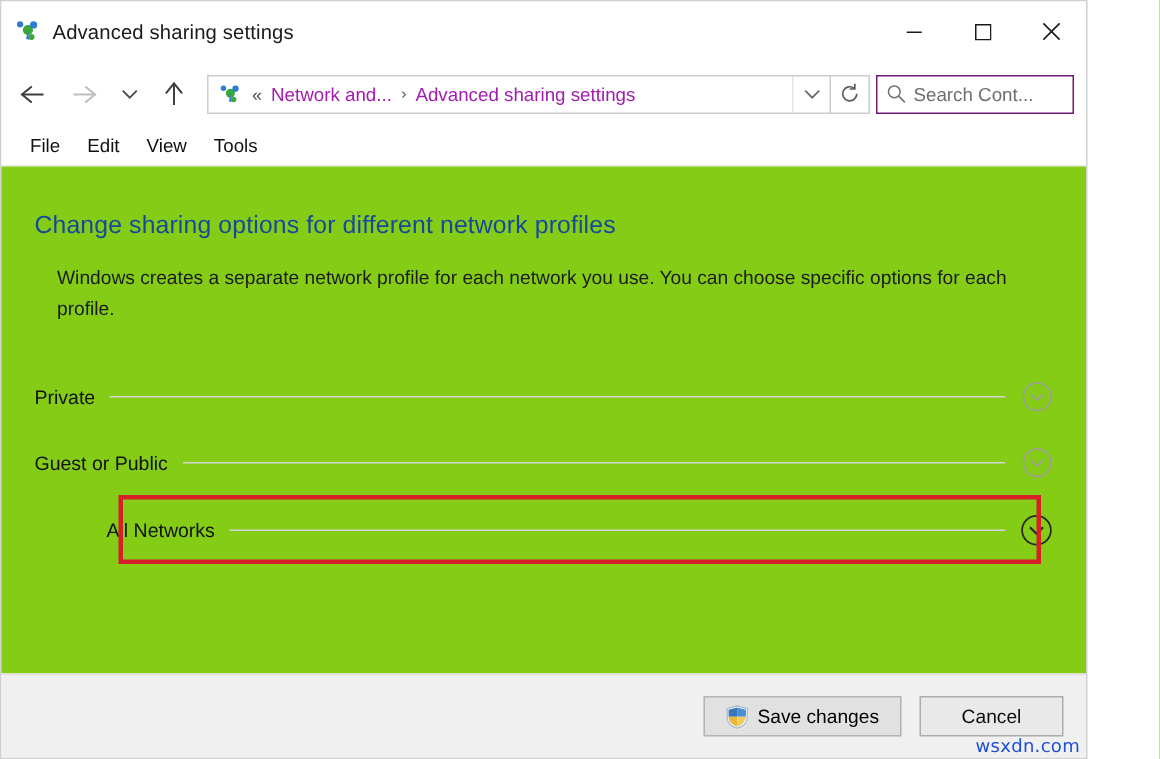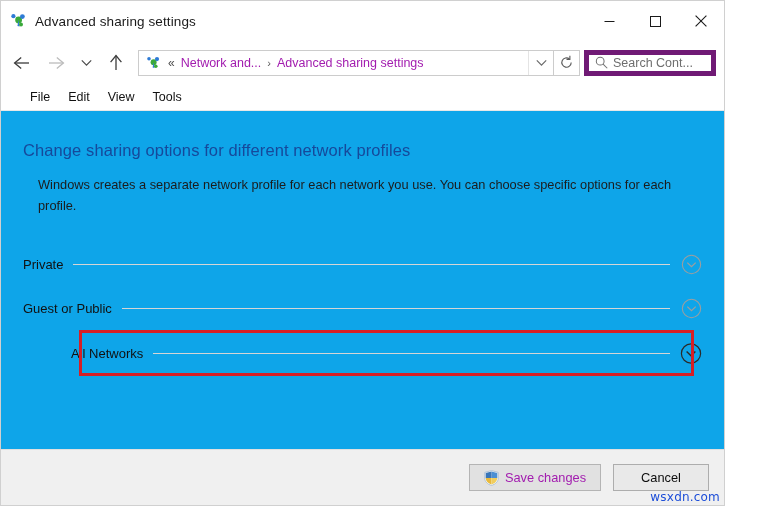--- a/index.html
+++ b/index.html
@@ -150,21 +150,21 @@
     flex: 0 0 26px;
     border: 1px solid #cccccc;
     border-left: none;
     box-sizing: border-box;
     background: #ffffff;
   }
   .searchbox {
     width: 132px;
     height: 26px;
     margin-left: 4px;
-    border: 5px solid #701a75;
+    border: 1px solid #701a75;
     background: #ffffff;
     display: flex;
     align-items: center;
     box-sizing: border-box;
     flex: 0 0 132px;
   }
   .search-icon-wrap {
     width: 24px;
     display: flex;
     align-items: center;
@@ -177,36 +177,36 @@
     white-space: nowrap;
     overflow: hidden;
   }
 
   
   .menubar {
     height: 26px;
     flex: 0 0 26px;
     display: flex;
     align-items: center;
-    padding-left: 20px;
+    padding-left: 10px;
     background: #ffffff;
     border-bottom: 1px solid #e8e8e8;
   }
   .menu-item {
     font-size: 12.5px;
     color: #111111;
     padding: 2px 9px;
     white-space: nowrap;
   }
 
   
   .content {
     flex: 1 1 auto;
     position: relative;
-    background: #0ea5e9;
+    background: #84cc16;
     padding: 0 22px;
     box-sizing: border-box;
     overflow: hidden;
   }
   .page-heading {
     font-size: 16.5px;
     color: #16499b;
     margin-top: 30px;
     letter-spacing: 0.1px;
   }
@@ -275,21 +275,21 @@
   .btn {
     height: 27px;
     min-width: 132px;
     box-sizing: border-box;
     display: flex;
     align-items: center;
     justify-content: center;
     font-size: 12.8px;
     border: 1px solid #b4b4b4;
     background: #e1e1e1;
-    color: #a21caf;
+    color: #000000;
     margin-left: 12px;
     padding: 0 10px;
     white-space: nowrap;
   }
   .btn.enabled {
     background: #e9e9e9;
     border: 1px solid #adadad;
     color: #0d0d0d;
     min-width: 96px;
   }

